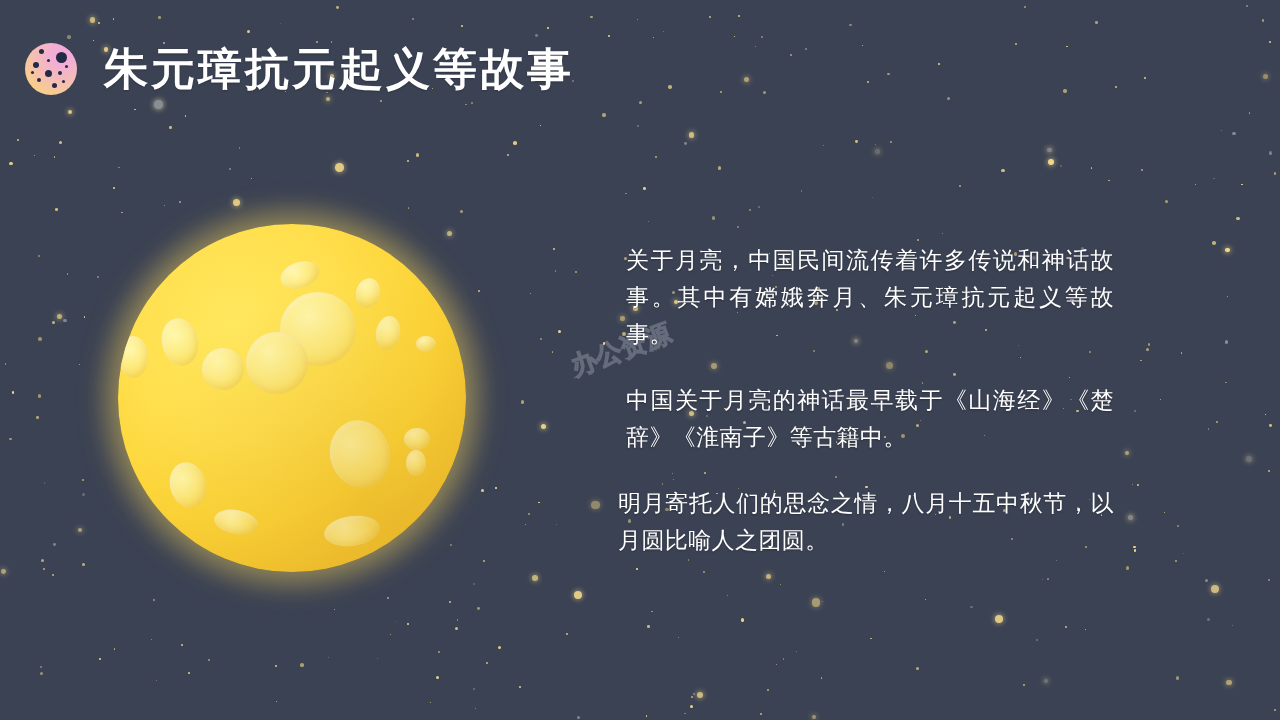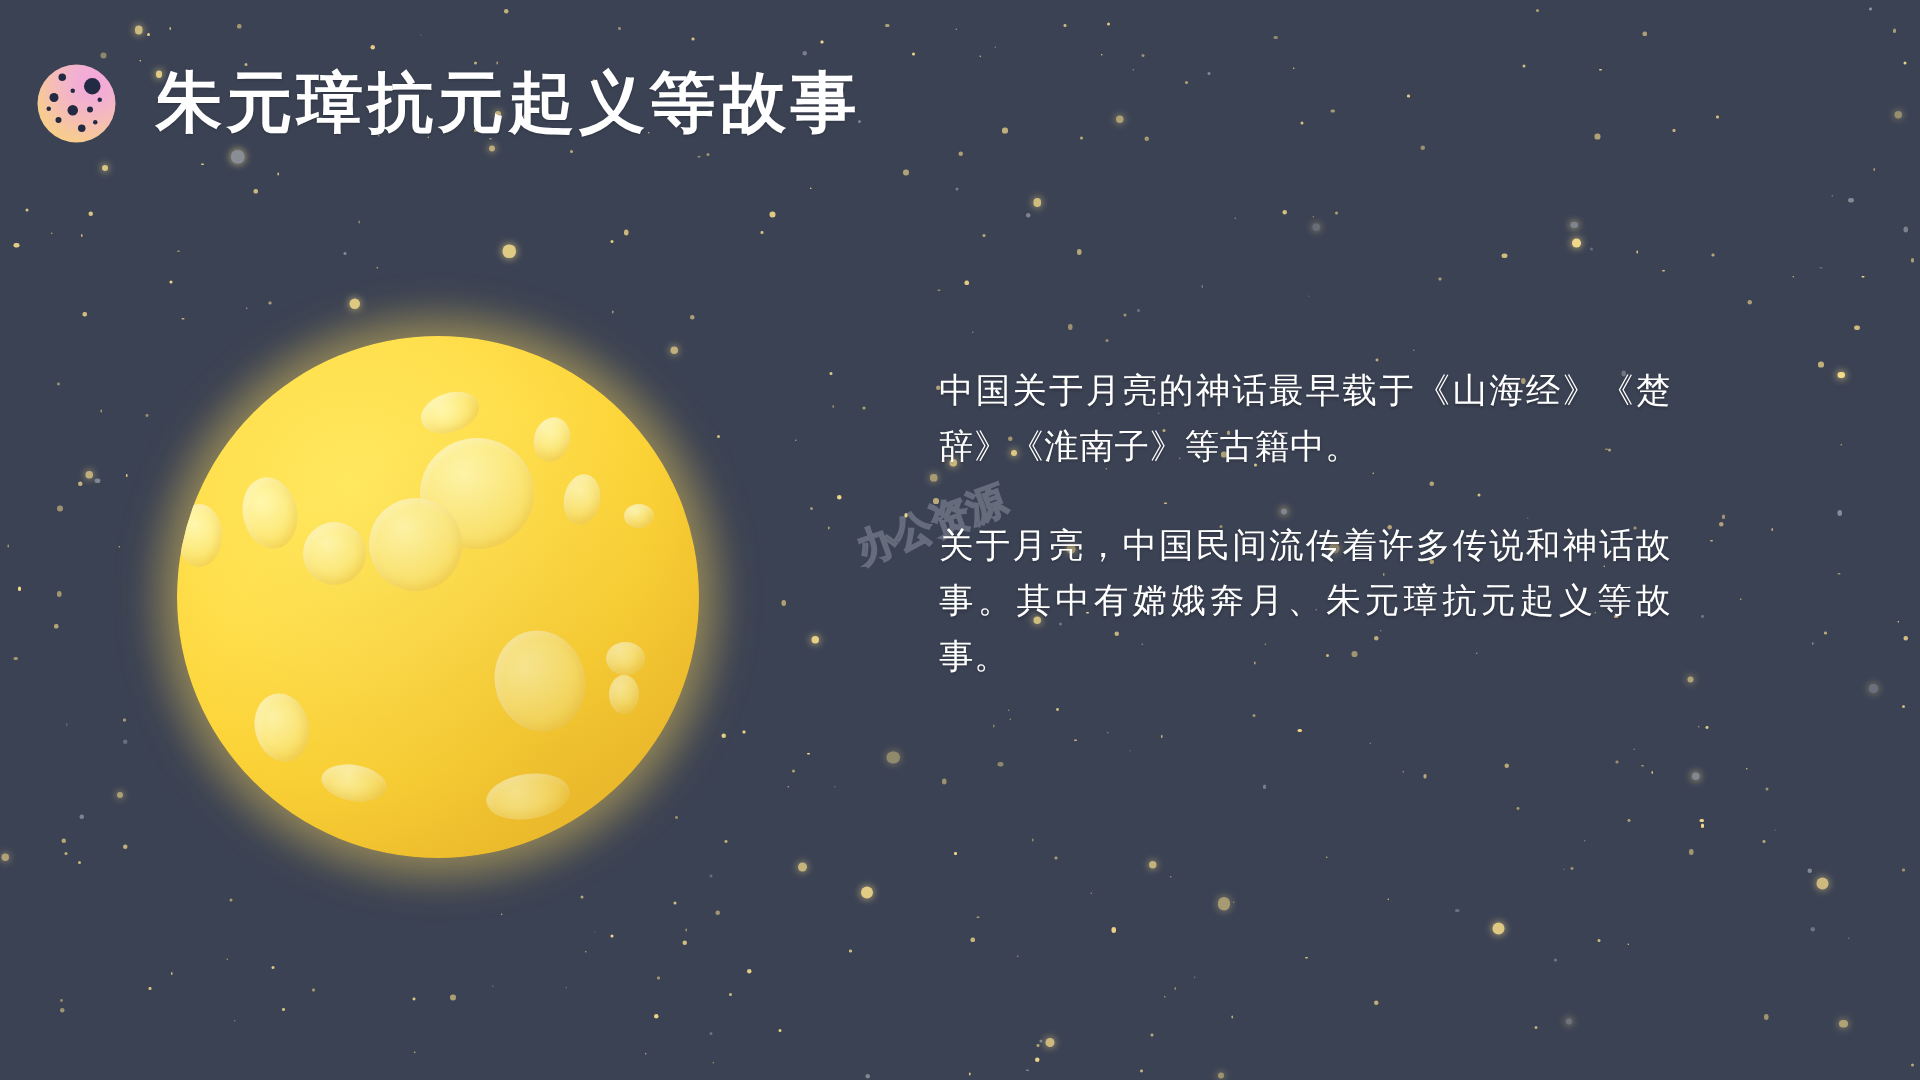--- a/index.html
+++ b/index.html
@@ -585,17 +585,18 @@
       <span class="brand-dot" style="left:27px;top:40px;width:5px;height:5px;"></span>
       <span class="brand-dot" style="left:37px;top:37px;width:3px;height:3px;"></span>
       <span class="brand-dot" style="left:6px;top:28px;width:3px;height:3px;"></span>
     </div>
     <div class="title">朱元璋抗元起义等故事</div>
   </div>
 
   <div class="watermark">办公资源</div>
 
   <div class="copy">
+    <p class="indent">关于月亮，中国民间流传着许多传说和神话故事。其中有嫦娥奔月、朱元璋抗元起义等故事。</p>
     <p class="indent">中国关于月亮的神话最早载于《山海经》《楚辞》《淮南子》等古籍中。</p>
-    <p class="indent">关于月亮，中国民间流传着许多传说和神话故事。其中有嫦娥奔月、朱元璋抗元起义等故事。</p>
+    <p>明月寄托人们的思念之情，八月十五中秋节，以月圆比喻人之团圆。</p>
   </div>
 
 </div>
 
 </body></html>

